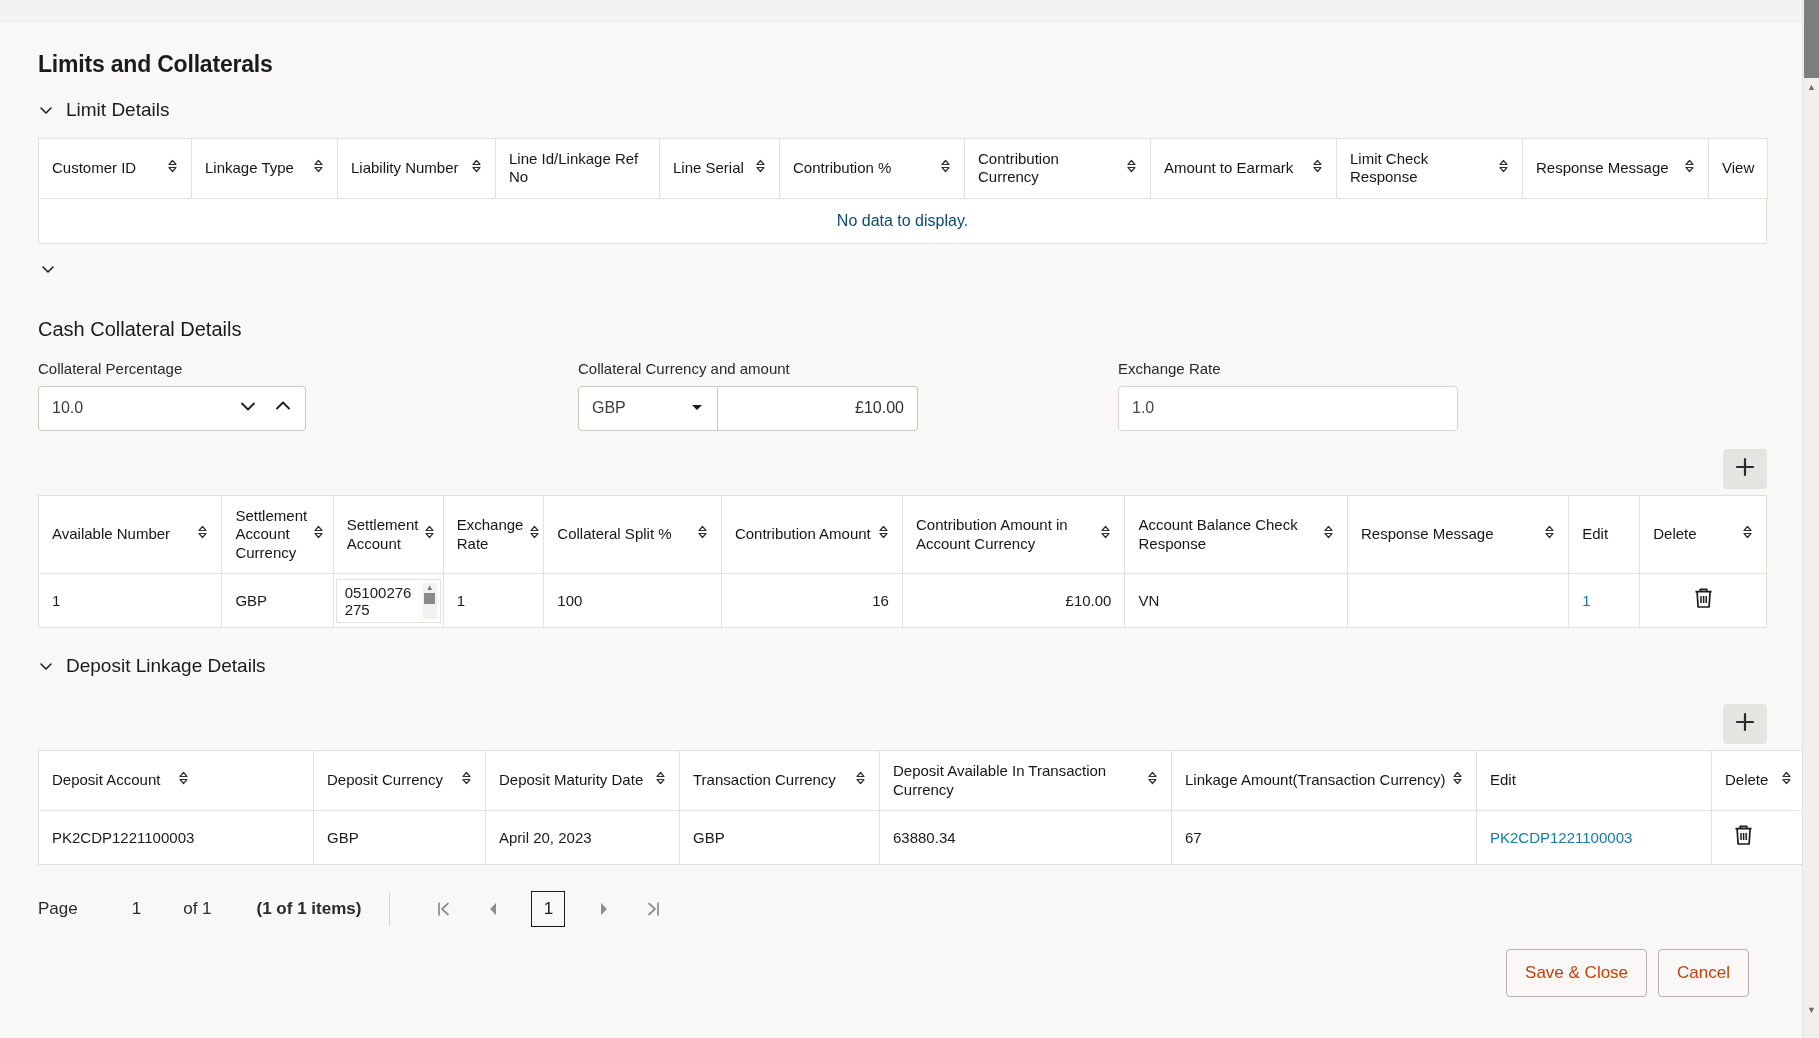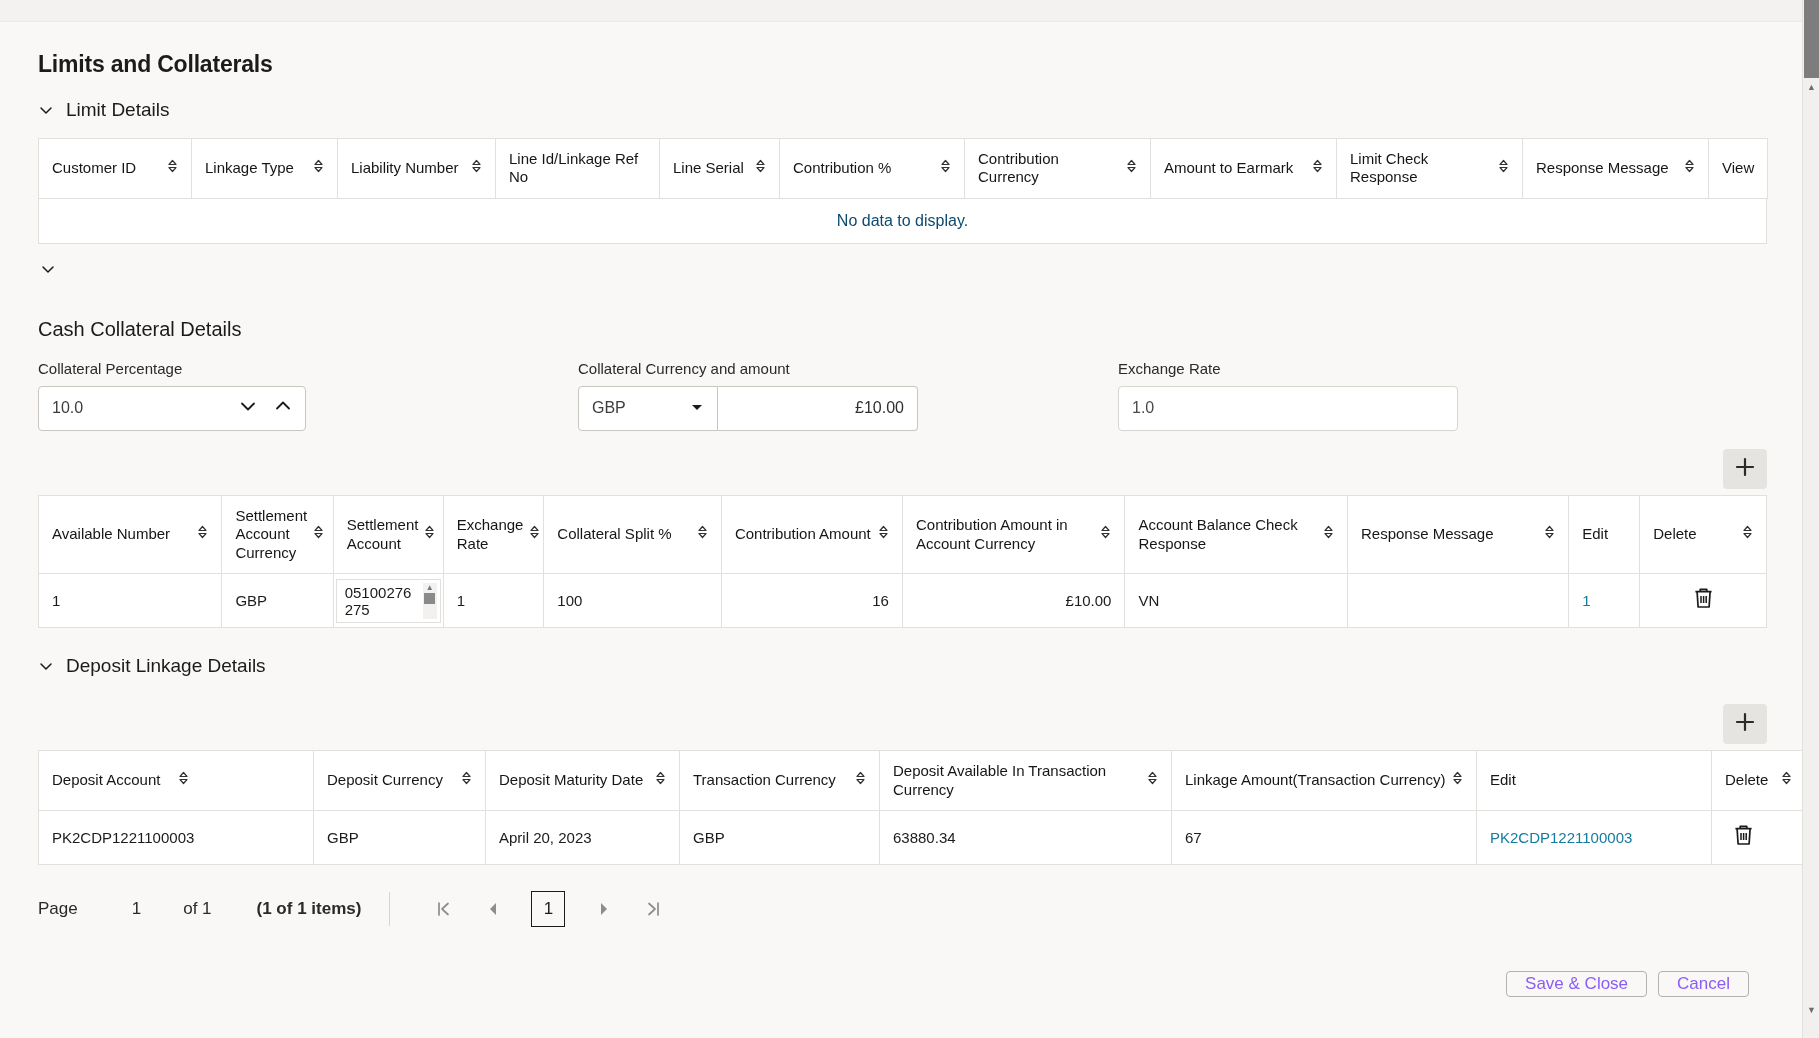--- a/index.html
+++ b/index.html
@@ -223,26 +223,26 @@
 
   
   .footer {
     position: absolute;
     right: 70px;
     bottom: 41px;
     display: flex;
     gap: 11px;
   }
   .fbtn {
-    height: 26px;
+    height: 48px;
     border: 1px solid #b5b2ae;
     border-radius: 4px;
     background: #f9f8f6;
     font-size: 17px;
-    color: #8b5cf6;
+    color: #c2410c;
     padding: 0 18px;
     font-family: "Liberation Sans", sans-serif;
     cursor: pointer;
   }
 
   
   .vscroll {
     position: absolute;
     top: 0; right: 0;
     width: 17px; height: 1038px;

